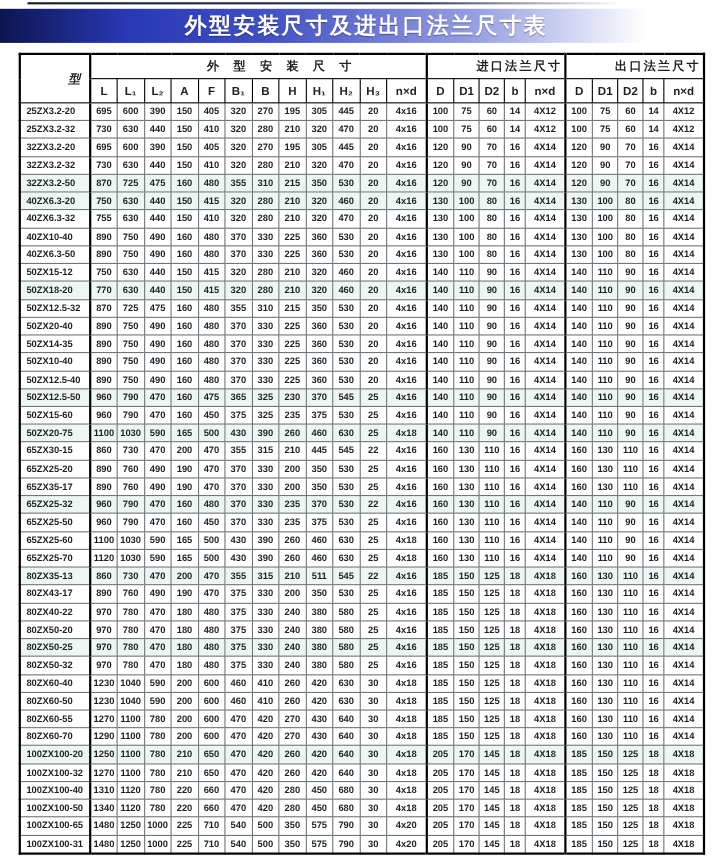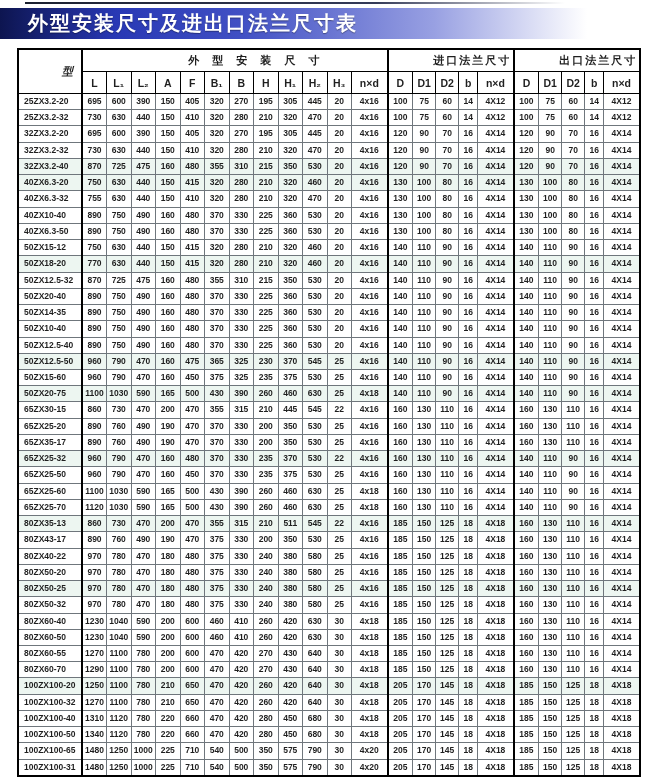--- a/index.html
+++ b/index.html
@@ -8,21 +8,21 @@
     font-family:"Liberation Sans","DejaVu Sans",sans-serif;
     color:var(--text,#1a1a1a);
   }
   .top-rule{
     position:absolute;top:2px;left:25px;width:540px;height:2px;
     background:linear-gradient(90deg,#1c2130 0%,#343b58 65%,rgba(255,255,255,0) 100%);
   }
   .banner{
     position:absolute;top:8px;left:0;width:638px;height:31px;
     background:linear-gradient(90deg,var(--banner-dark,#0d1550) 0%,var(--banner-blue,#2838b4) 18%,#4150c4 38%,#98a0e2 68%,#ffffff 92%);
-    display:flex;align-items:center;
+    display:flex;align-items:center;justify-content:center;
   }
   .banner .title{
     color:#ffffff;font-weight:bold;font-size:20px;letter-spacing:2px;
     padding-left:28px;
     font-family:"Liberation Serif","DejaVu Serif",serif;
     text-shadow:0 1px 1px rgba(0,0,0,.35);
     white-space:nowrap;
   }
   table.dim{
     position:absolute;left:17px;top:48px;width:623px;
@@ -218,21 +218,21 @@
         <td>70</td>
         <td>16</td>
         <td>4X14</td>
         <td class="gb">120</td>
         <td>90</td>
         <td>70</td>
         <td>16</td>
         <td>4X14</td>
       </tr>
       <tr>
-        <td class="model">32ZX3.2-40</td>
+        <td class="model">32ZX3.2-50</td>
         <td class="gb">870</td>
         <td>725</td>
         <td>475</td>
         <td>160</td>
         <td>480</td>
         <td>355</td>
         <td>310</td>
         <td>215</td>
         <td>350</td>
         <td>530</td>

